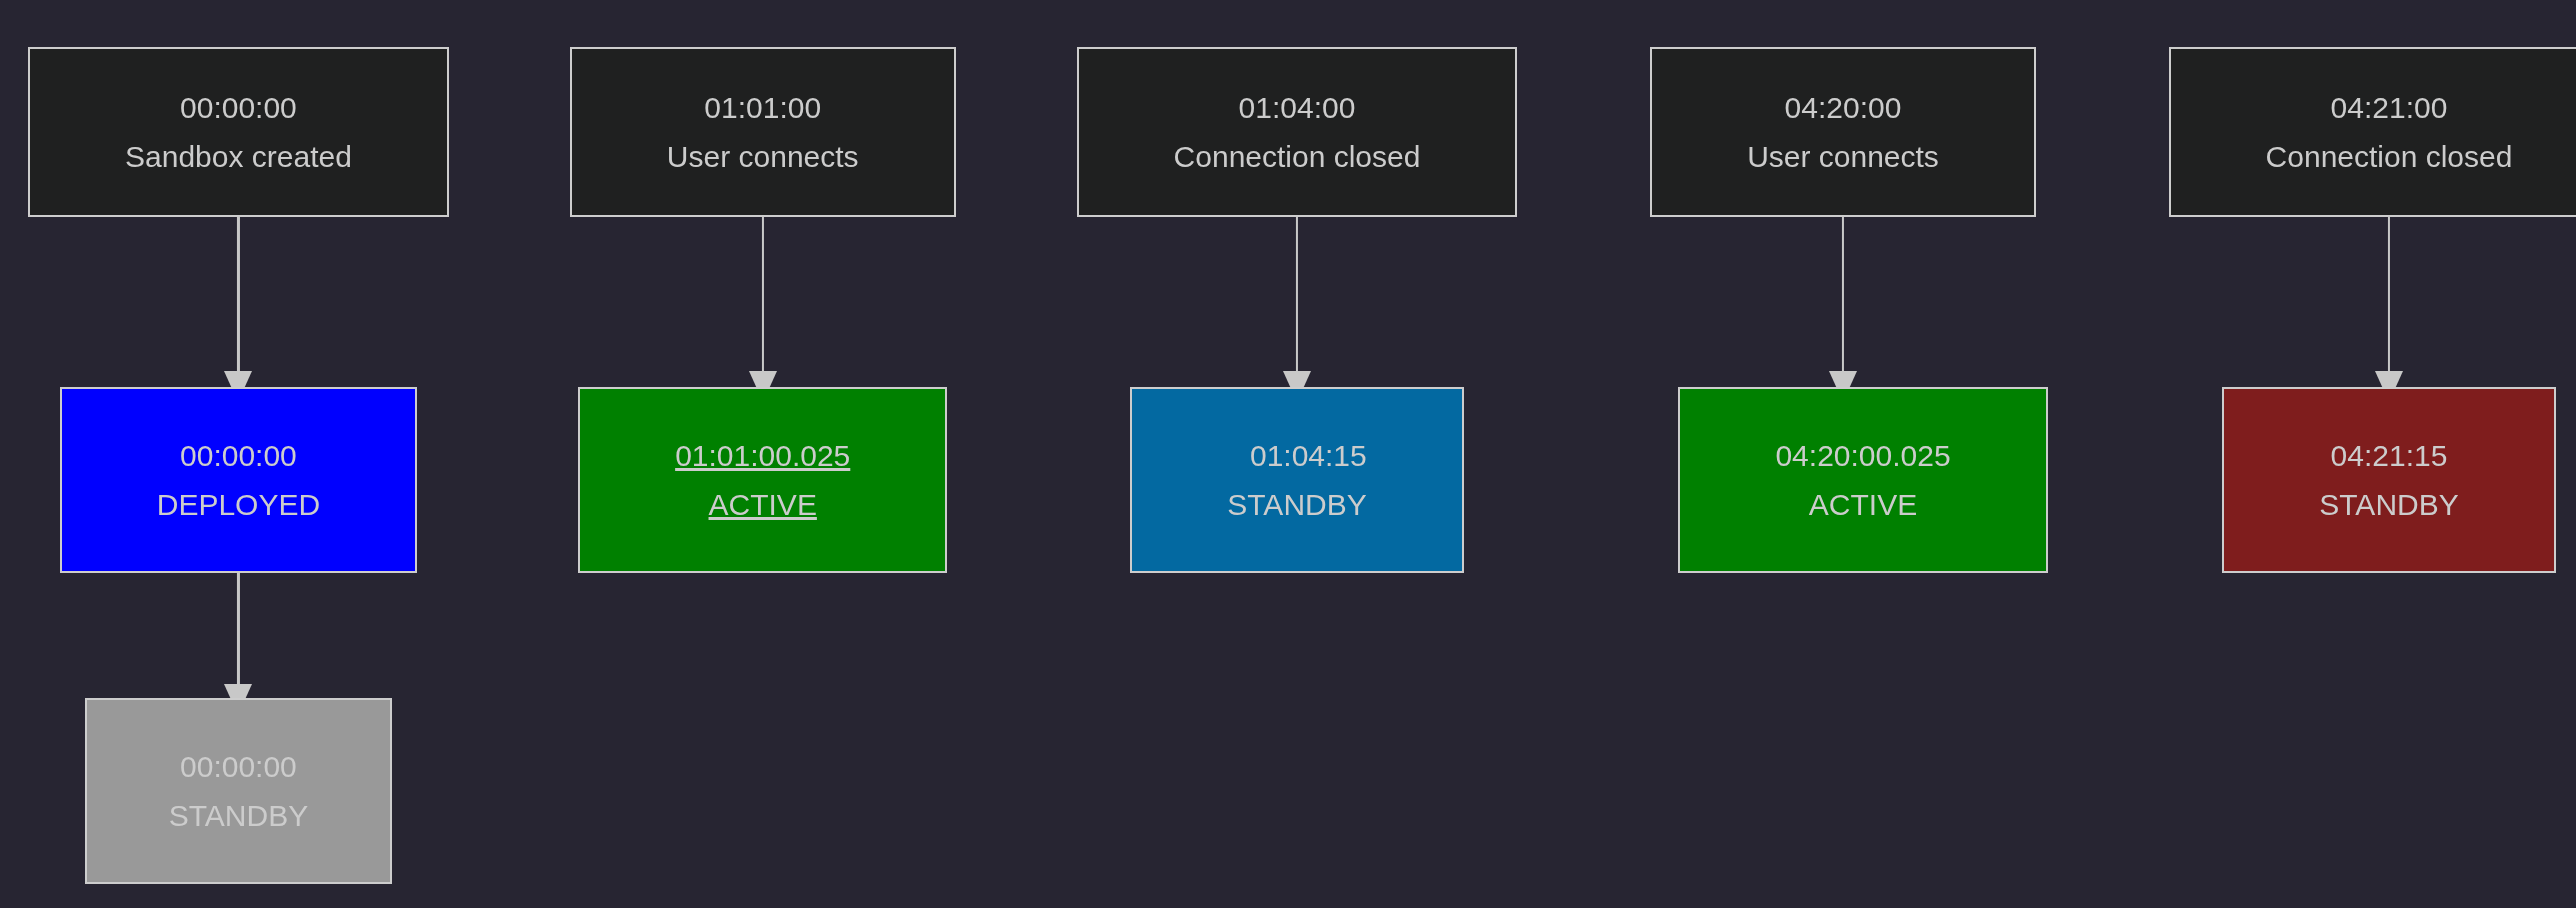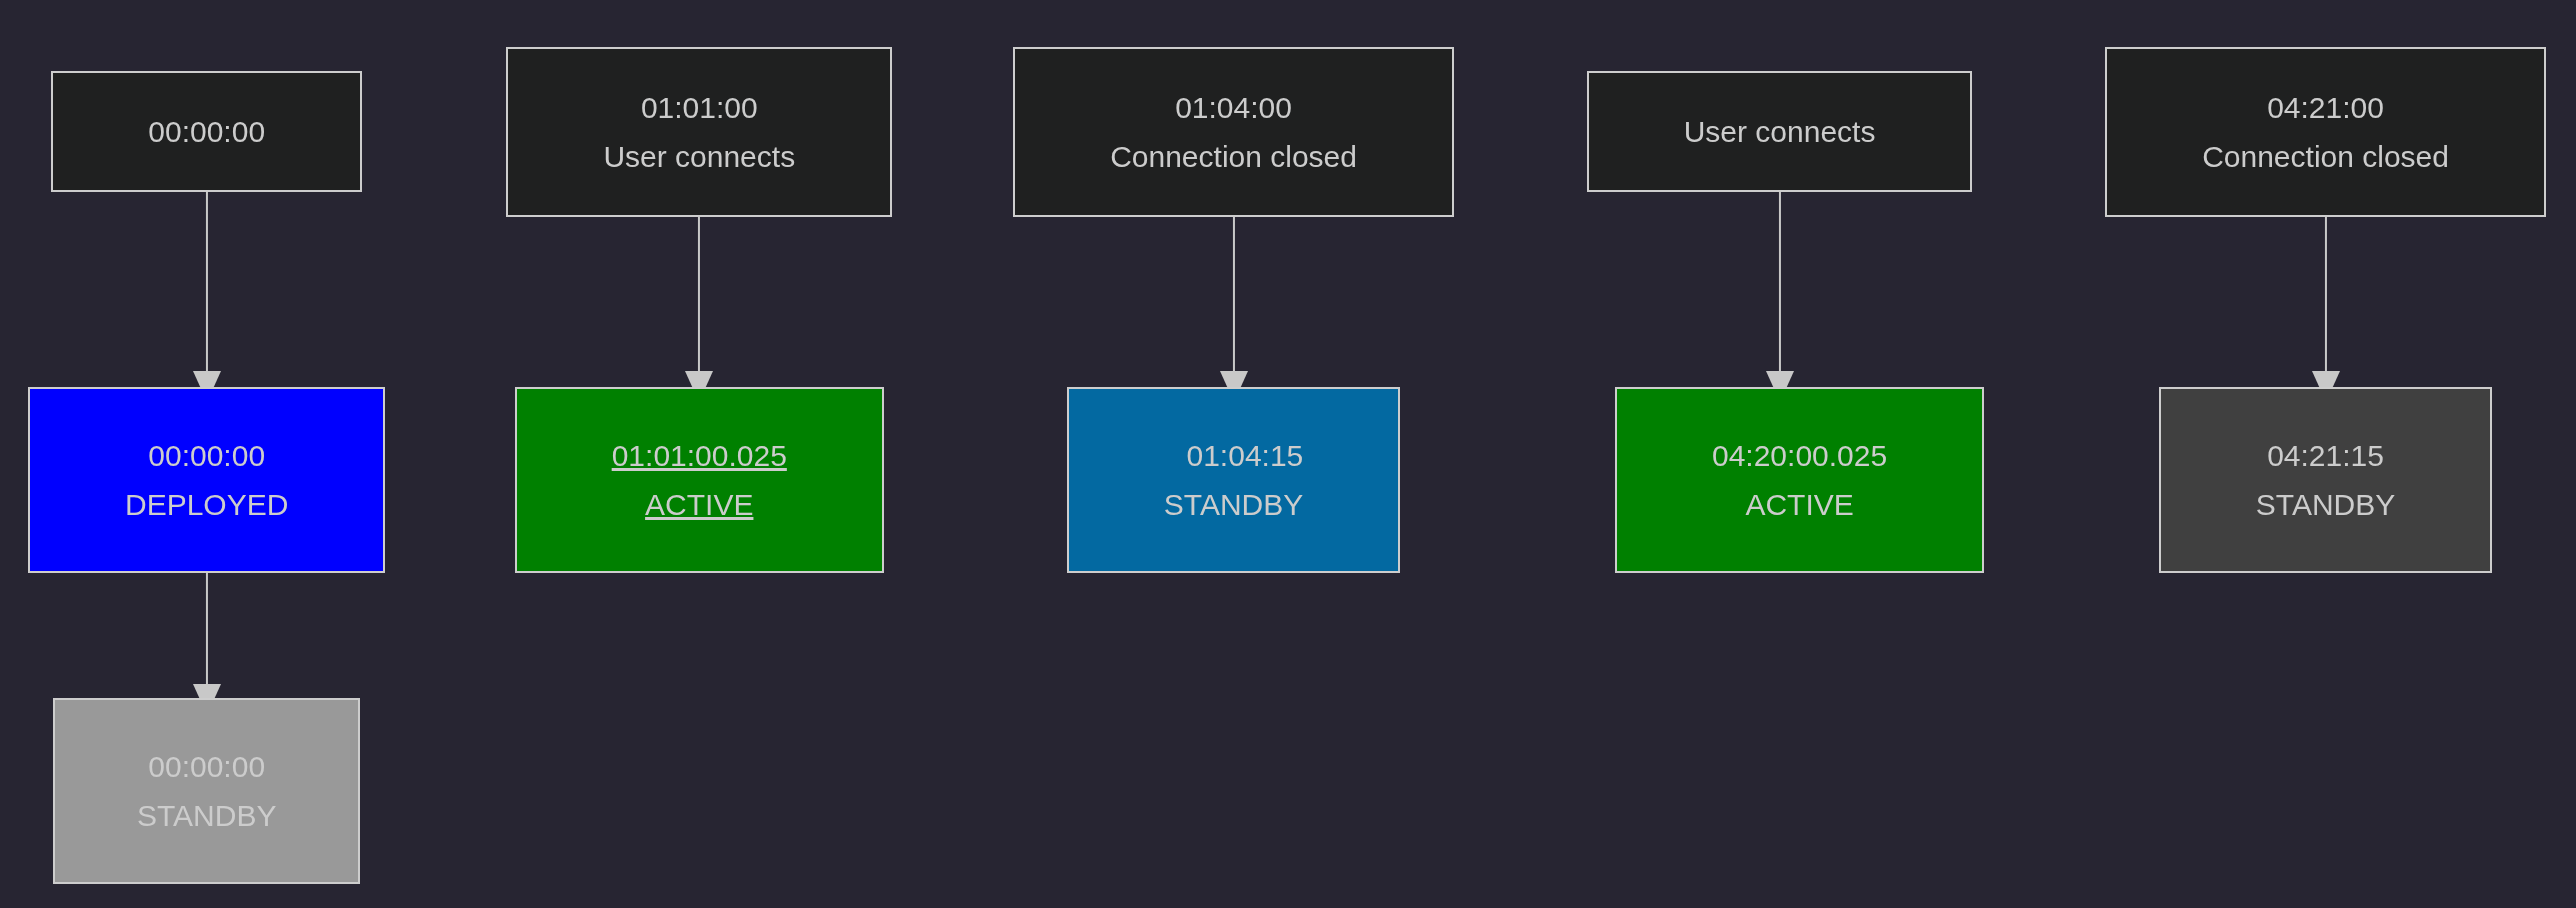--- a/index.html
+++ b/index.html
@@ -109,20 +109,21 @@
   <div class="columns">
 
     <div class="column">
       <div class="vline from-event"></div>
       <div class="arrowhead to-state"></div>
       <div class="vline from-state"></div>
       <div class="arrowhead to-standby"></div>
       <div class="event-slot">
         <div class="event-box">
           <div>00:00:00</div>
+          <div>Sandbox created</div>
         </div>
       </div>
       <div class="state-box" style="background-color: rgb(0, 0, 255);">
         <div>00:00:00</div>
         <div>DEPLOYED</div>
       </div>
       <div class="standby-box" style="background-color: rgb(153, 153, 153);">
         <div>00:00:00</div>
         <div>STANDBY</div>
       </div>
@@ -156,39 +157,40 @@
         <div>01:04:15</div>
         <div>STANDBY</div>
       </div>
     </div>
 
     <div class="column">
       <div class="vline from-event"></div>
       <div class="arrowhead to-state"></div>
       <div class="event-slot">
         <div class="event-box">
+          <div>04:20:00</div>
           <div>User connects</div>
         </div>
       </div>
       <div class="state-box" style="background-color: rgb(0, 128, 0); margin-left: 40px;">
         <div>04:20:00.025</div>
         <div>ACTIVE</div>
       </div>
     </div>
 
     <div class="column">
       <div class="vline from-event"></div>
       <div class="arrowhead to-state"></div>
       <div class="event-slot">
         <div class="event-box">
           <div>04:21:00</div>
           <div>Connection closed</div>
         </div>
       </div>
-      <div class="state-box" style="background-color: #404040;">
+      <div class="state-box" style="background-color: #7f1d1d;">
         <div>04:21:15</div>
         <div>STANDBY</div>
       </div>
     </div>
 
   </div>
 </div>
 
 
 </body></html>

